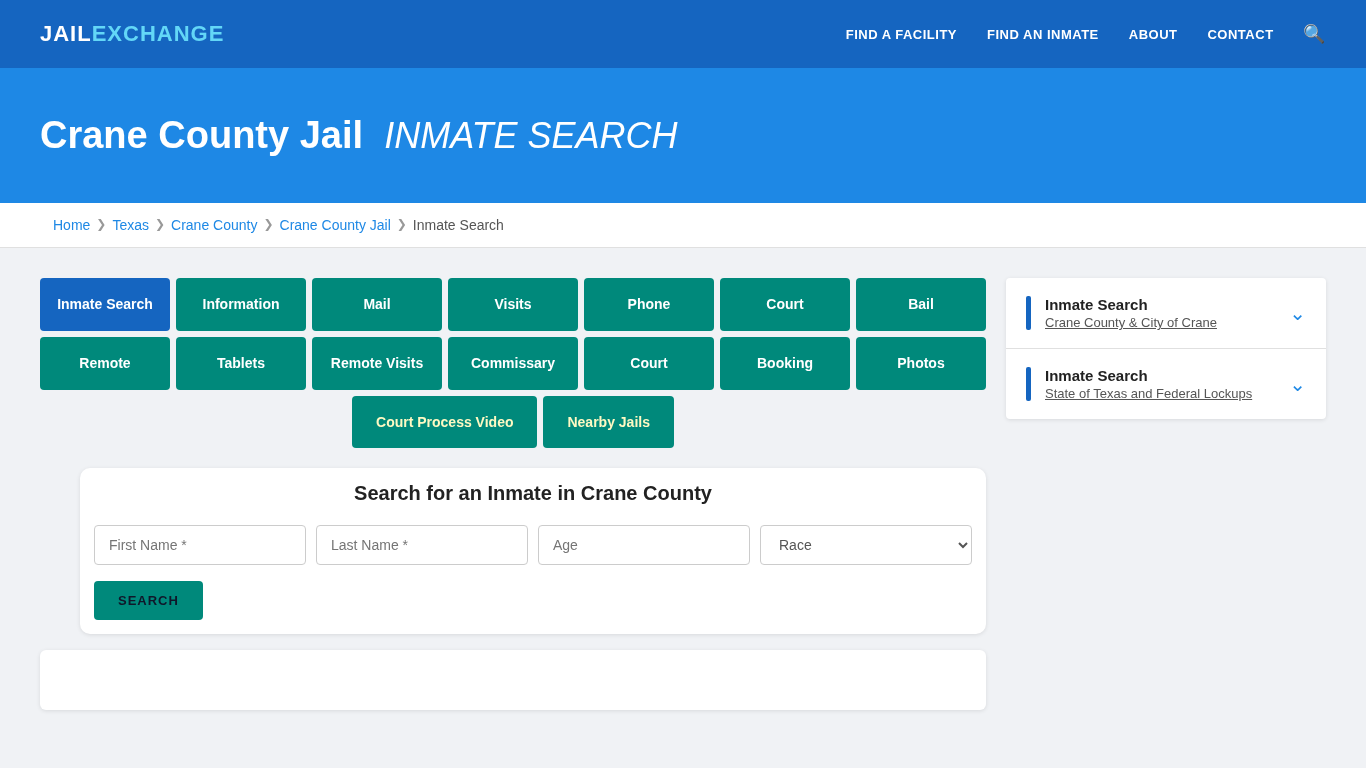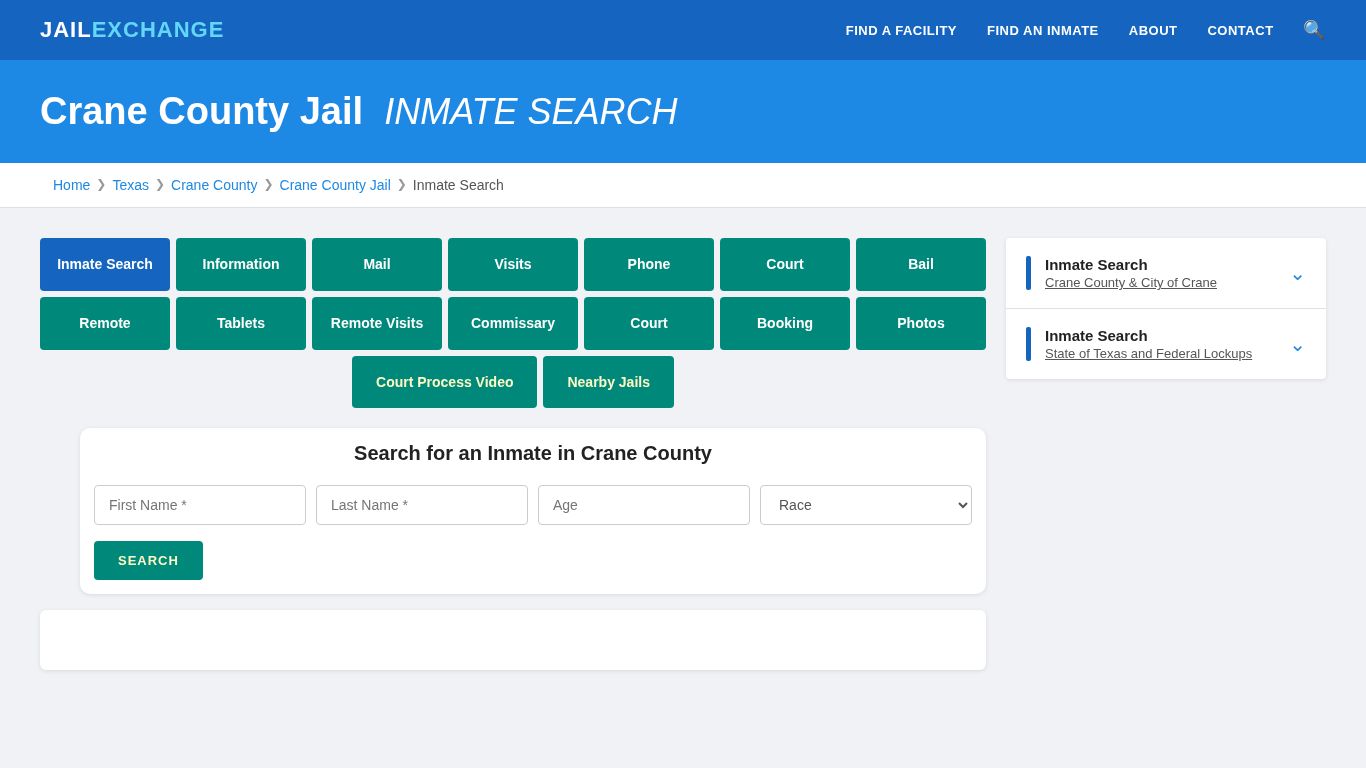--- a/index.html
+++ b/index.html
@@ -2,21 +2,21 @@
 <html><head>
   <meta charset="utf-8">
   <style>
     * { box-sizing: border-box; margin: 0; padding: 0; }
     body { font-family: Arial, sans-serif; background: #f0f2f5; color: #333; }
 
     
     .header {
       background: #1565c0;
       padding: 0 40px;
-      height: 60px;
+      height: 68px;
       display: flex;
       align-items: center;
       justify-content: space-between;
     }
     .logo {
       display: flex;
       align-items: center;
       font-size: 22px;
       font-weight: 900;
       color: white;
@@ -39,21 +39,21 @@
     }
     .search-icon {
       color: white;
       font-size: 18px;
       cursor: pointer;
     }
 
     
     .hero {
       background: #1e88e5;
-      padding: 30px 40px;
+      padding: 46px 40px;
     }
     .hero-title {
       font-size: 38px;
       font-weight: 800;
       color: white;
     }
     .hero-title-italic {
       font-style: italic;
       font-weight: 400;
       font-size: 36px;
@@ -179,21 +179,21 @@
       border: 1px solid #ccc;
       border-radius: 4px;
       padding: 10px 14px;
       font-size: 14px;
       color: #555;
       outline: none;
       background: white;
     }
     .search-btn {
       background: #00897b;
-      color: #fef9c3;
+      color: #0f172a;
       border: none;
       padding: 12px 24px;
       font-size: 13px;
       font-weight: 700;
       letter-spacing: 1px;
       cursor: pointer;
       border-radius: 4px;
     }
 
     

